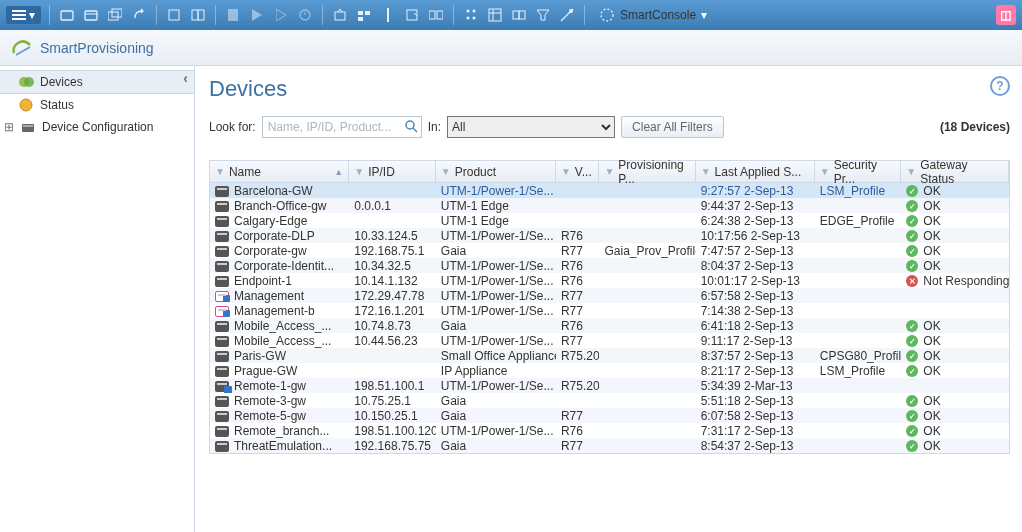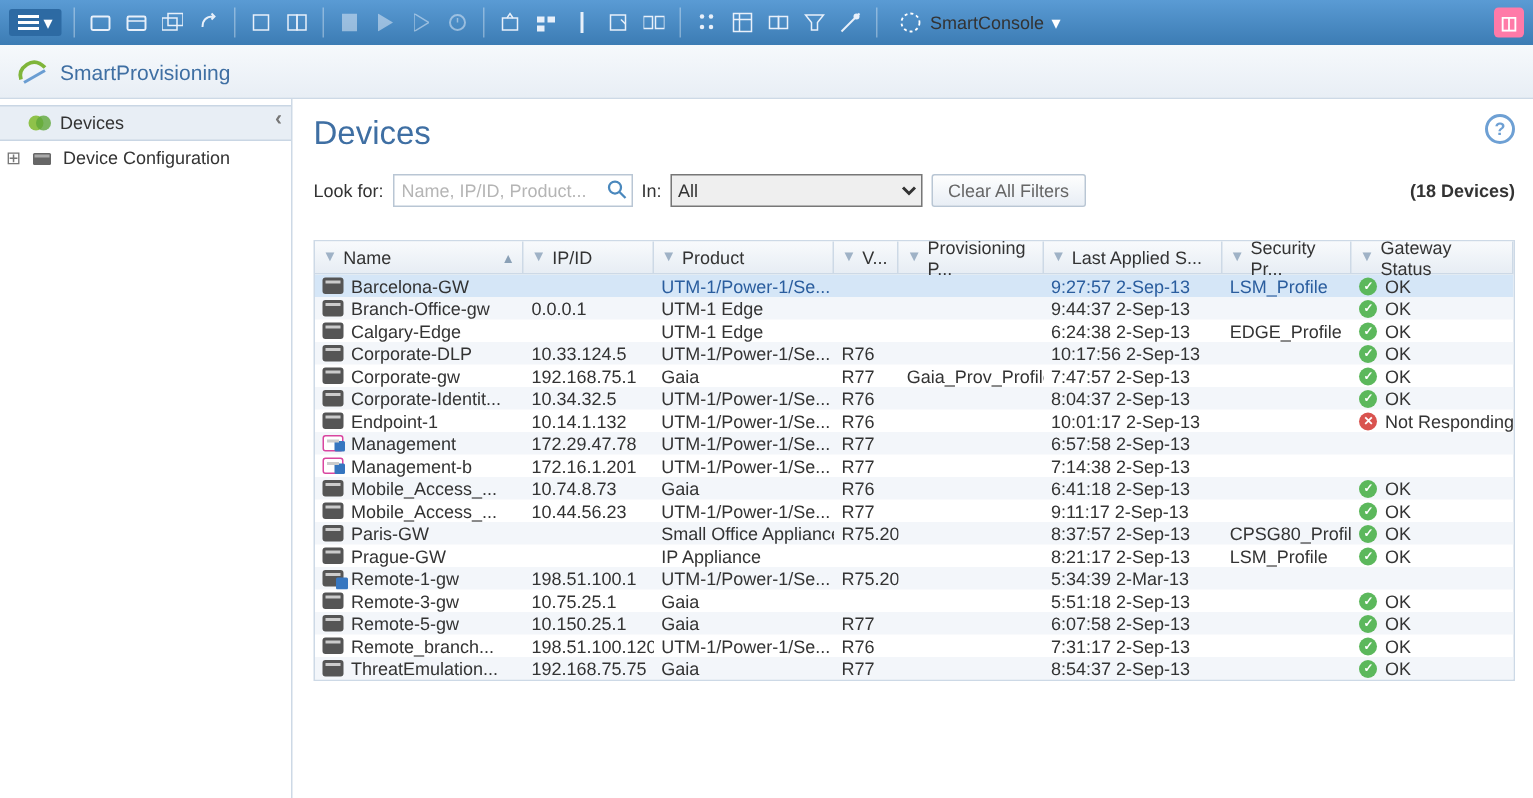--- a/index.html
+++ b/index.html
@@ -35,21 +35,21 @@
 .search-box .mag{position:absolute;right:4px;top:3px;color:#4a88bd}
 .in-sel{height:22px;width:168px;border:1px solid #777}
 .clearbtn{height:22px;border:1px solid #b9c6d4;background:linear-gradient(#fefefe,#e8eef5);padding:0 10px;color:#666;border-radius:2px;cursor:pointer}
 .devcount{margin-left:auto;font-weight:bold}
 .grid{border:1px solid #cdd9e6}
 .ghead{display:flex;background:linear-gradient(#f8fafc,#e7edf4);border-bottom:1px solid #cdd9e6;height:22px}
 .gh{display:flex;align-items:center;gap:4px;border-right:1px solid #cdd9e6;padding:0 5px;color:#333;cursor:pointer;position:relative}
 .gh .filt{color:#9fb2c6;font-size:10px}
 .gh .sort{color:#8aa0b6;font-size:9px;margin-left:auto}
 .gbody{max-height:392px;overflow-y:auto}
-.grow{display:flex;height:15px;align-items:center}
+.grow{display:flex;height:15px;align-items:flex-end}
 .grow:nth-child(even){background:#f3f6fa}
 .grow.selected{background:#d5e6f7}
 .grow.selected .gc{color:#2a5d9e}
 .gc{padding:0 5px;white-space:nowrap;overflow:hidden;text-overflow:ellipsis;display:flex;align-items:center;gap:5px}
 .c-name{width:145px}.c-ip{width:90px}.c-prod{width:125px}.c-ver{width:45px}.c-prov{width:100px}.c-last{width:124px}.c-sec{width:90px}.c-gw{width:112px}
 .dev-icon{width:14px;height:11px;background:#555;border-radius:2px;position:relative;flex-shrink:0}
 .dev-icon::after{content:"";position:absolute;top:2px;left:2px;right:2px;height:2px;background:#ccc}
 .dev-icon.mgmt{background:#fff;border:1px solid #d946a0}
 .dev-icon.mgmt::before{content:"";position:absolute;bottom:-1px;right:-2px;width:7px;height:7px;background:#3676c0;border-radius:1px}
 .dev-icon.remote{background:#555}
@@ -221,20 +221,29 @@
     <div class="collapse">‹</div>
     <div id="tree">
         <div class="tree-item selected">
           <span class="ticon">
             <svg width="16" height="16">
               <ellipse cx="6" cy="8" rx="5" ry="5" fill="#8fc24a"></ellipse>
               <ellipse cx="11" cy="8" rx="5" ry="5" fill="#5fa83a" opacity=".8"></ellipse>
             </svg>
           </span>
           <span>Devices</span>
+        </div>
+        <div class="tree-item">
+          <span class="ticon">
+            <svg width="16" height="16">
+              <circle cx="8" cy="8" r="6" fill="#f0b434"></circle>
+              <circle cx="8" cy="8" r="6" fill="none" stroke="#c78a1a"></circle>
+            </svg>
+          </span>
+          <span>Status</span>
         </div>
         <div class="tree-item root">
           <span class="exp">⊞</span>
           <span class="ticon">
             <svg width="16" height="16">
               <rect x="2" y="5" width="12" height="8" rx="1" fill="#666"></rect>
               <rect x="3" y="6" width="10" height="2" fill="#aaa"></rect>
             </svg>
           </span>
           <span>Device Configuration</span>

